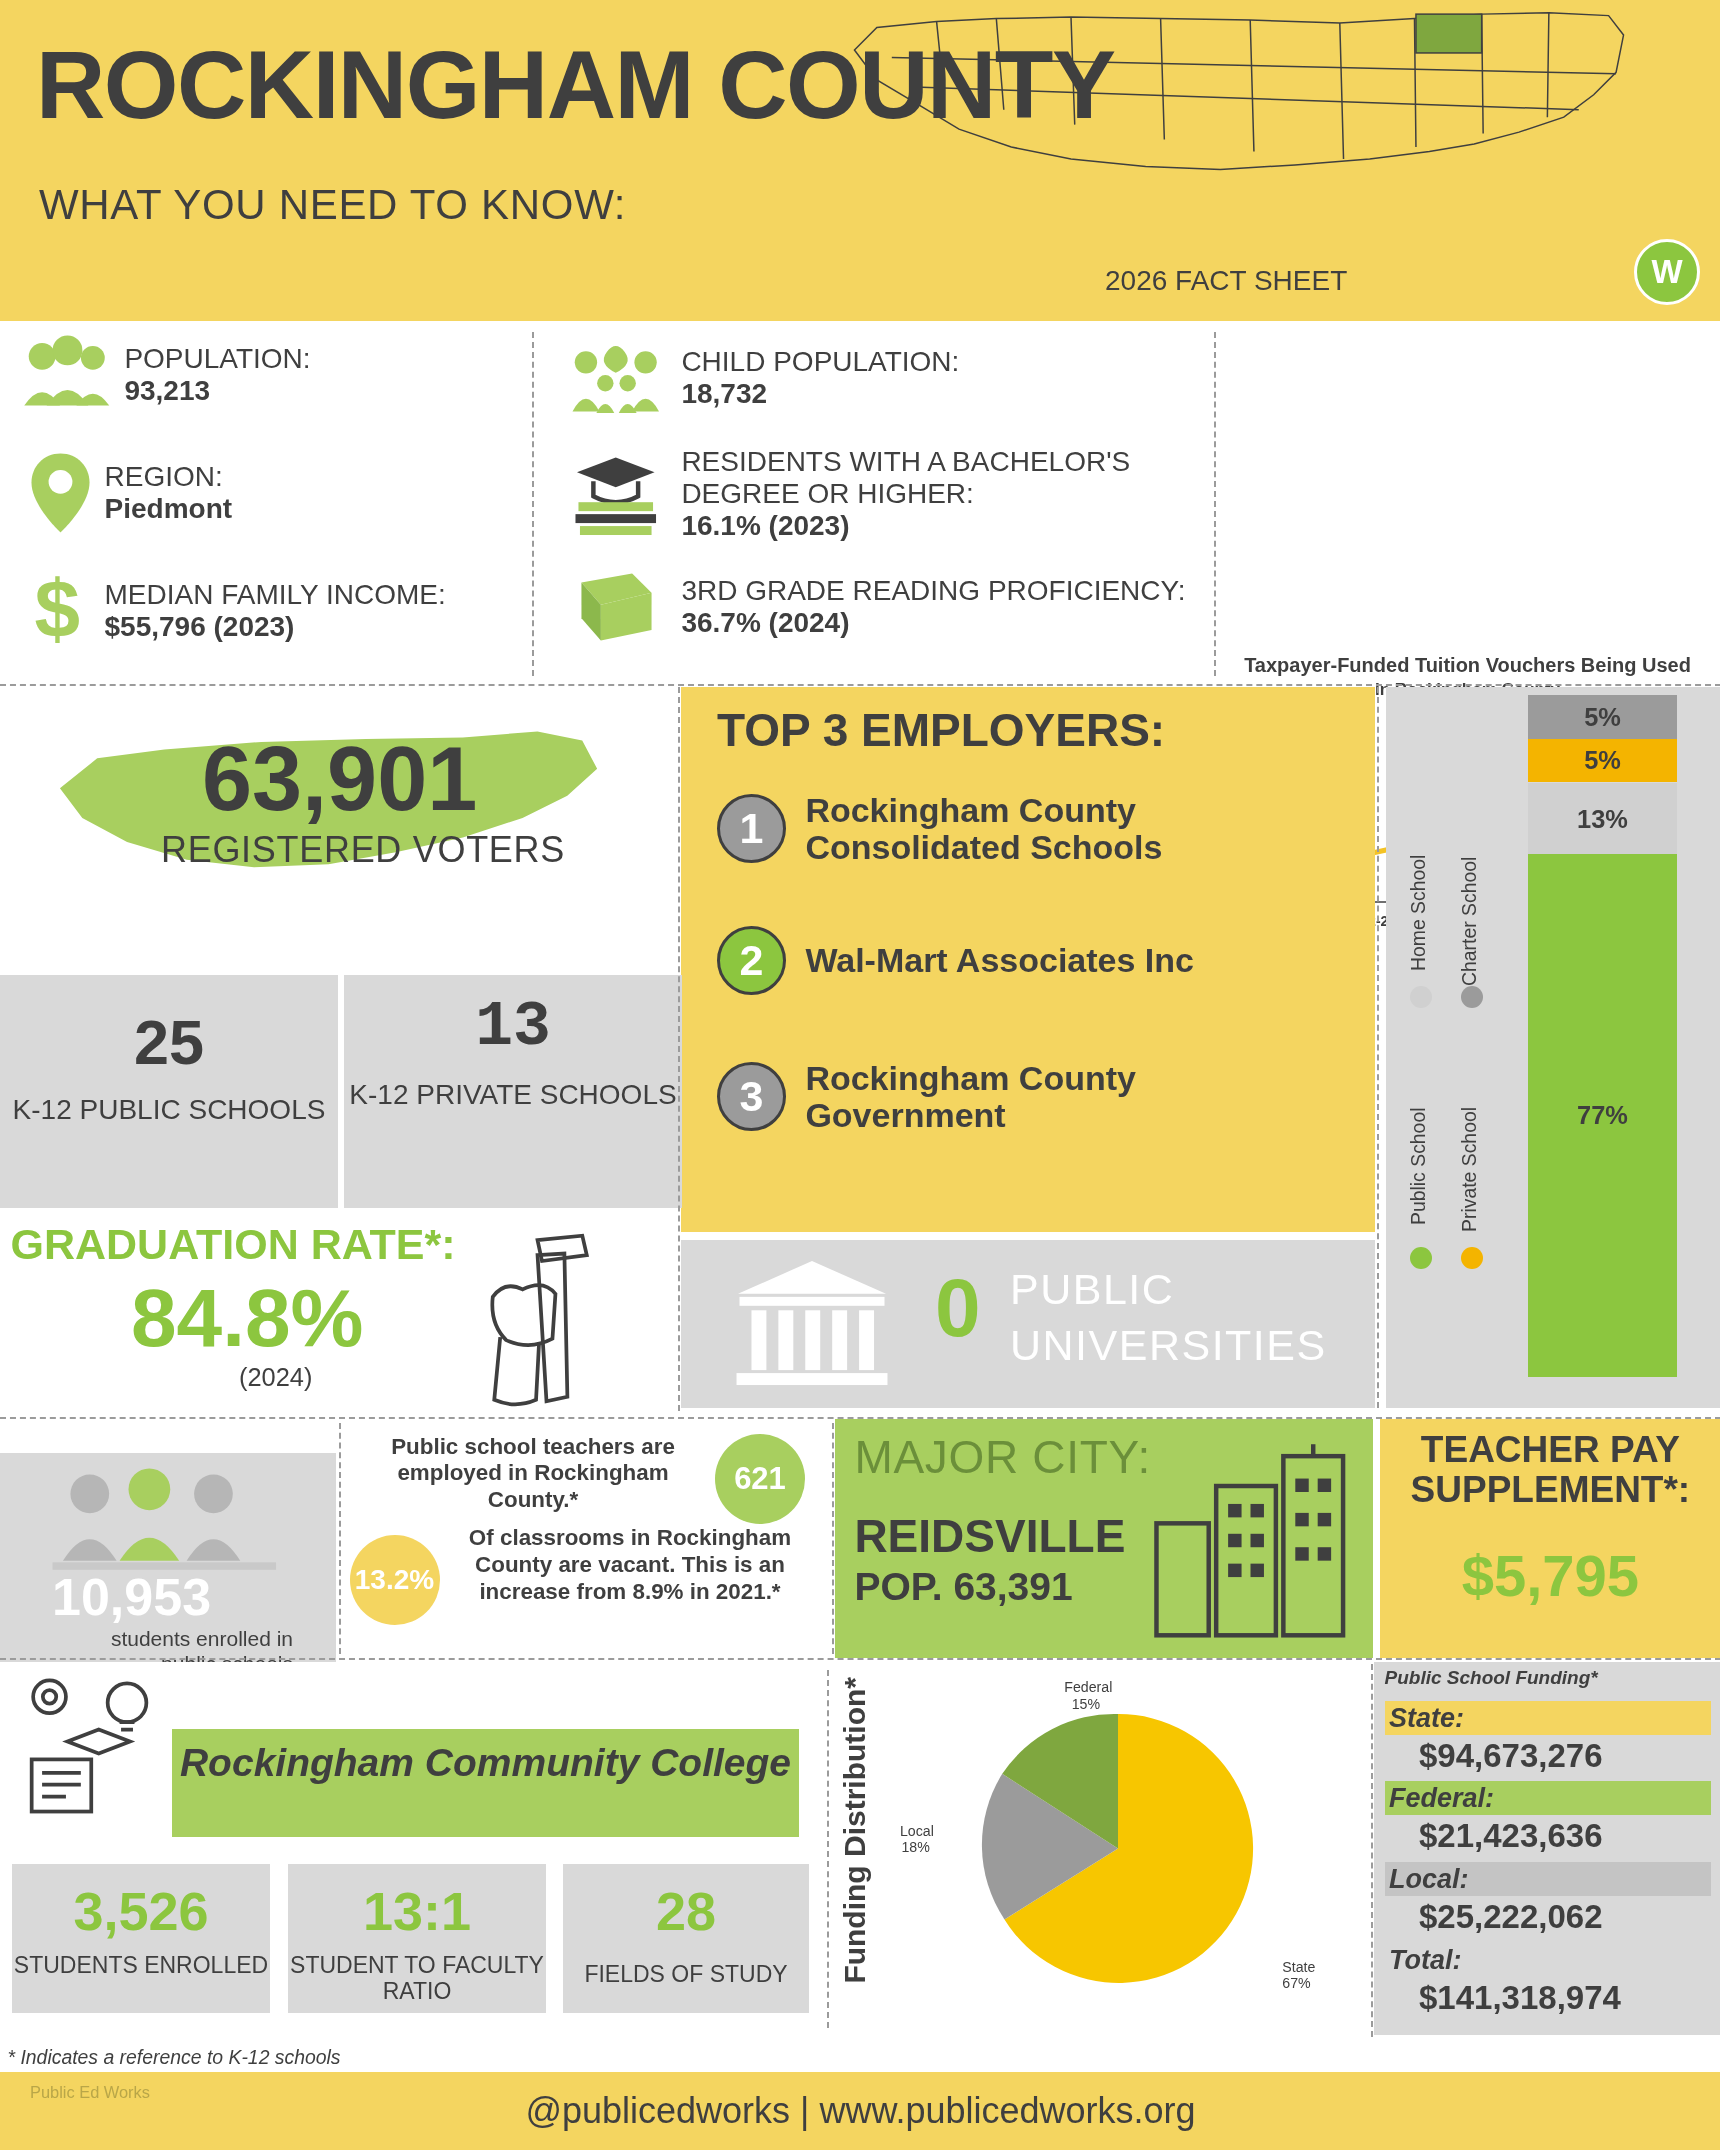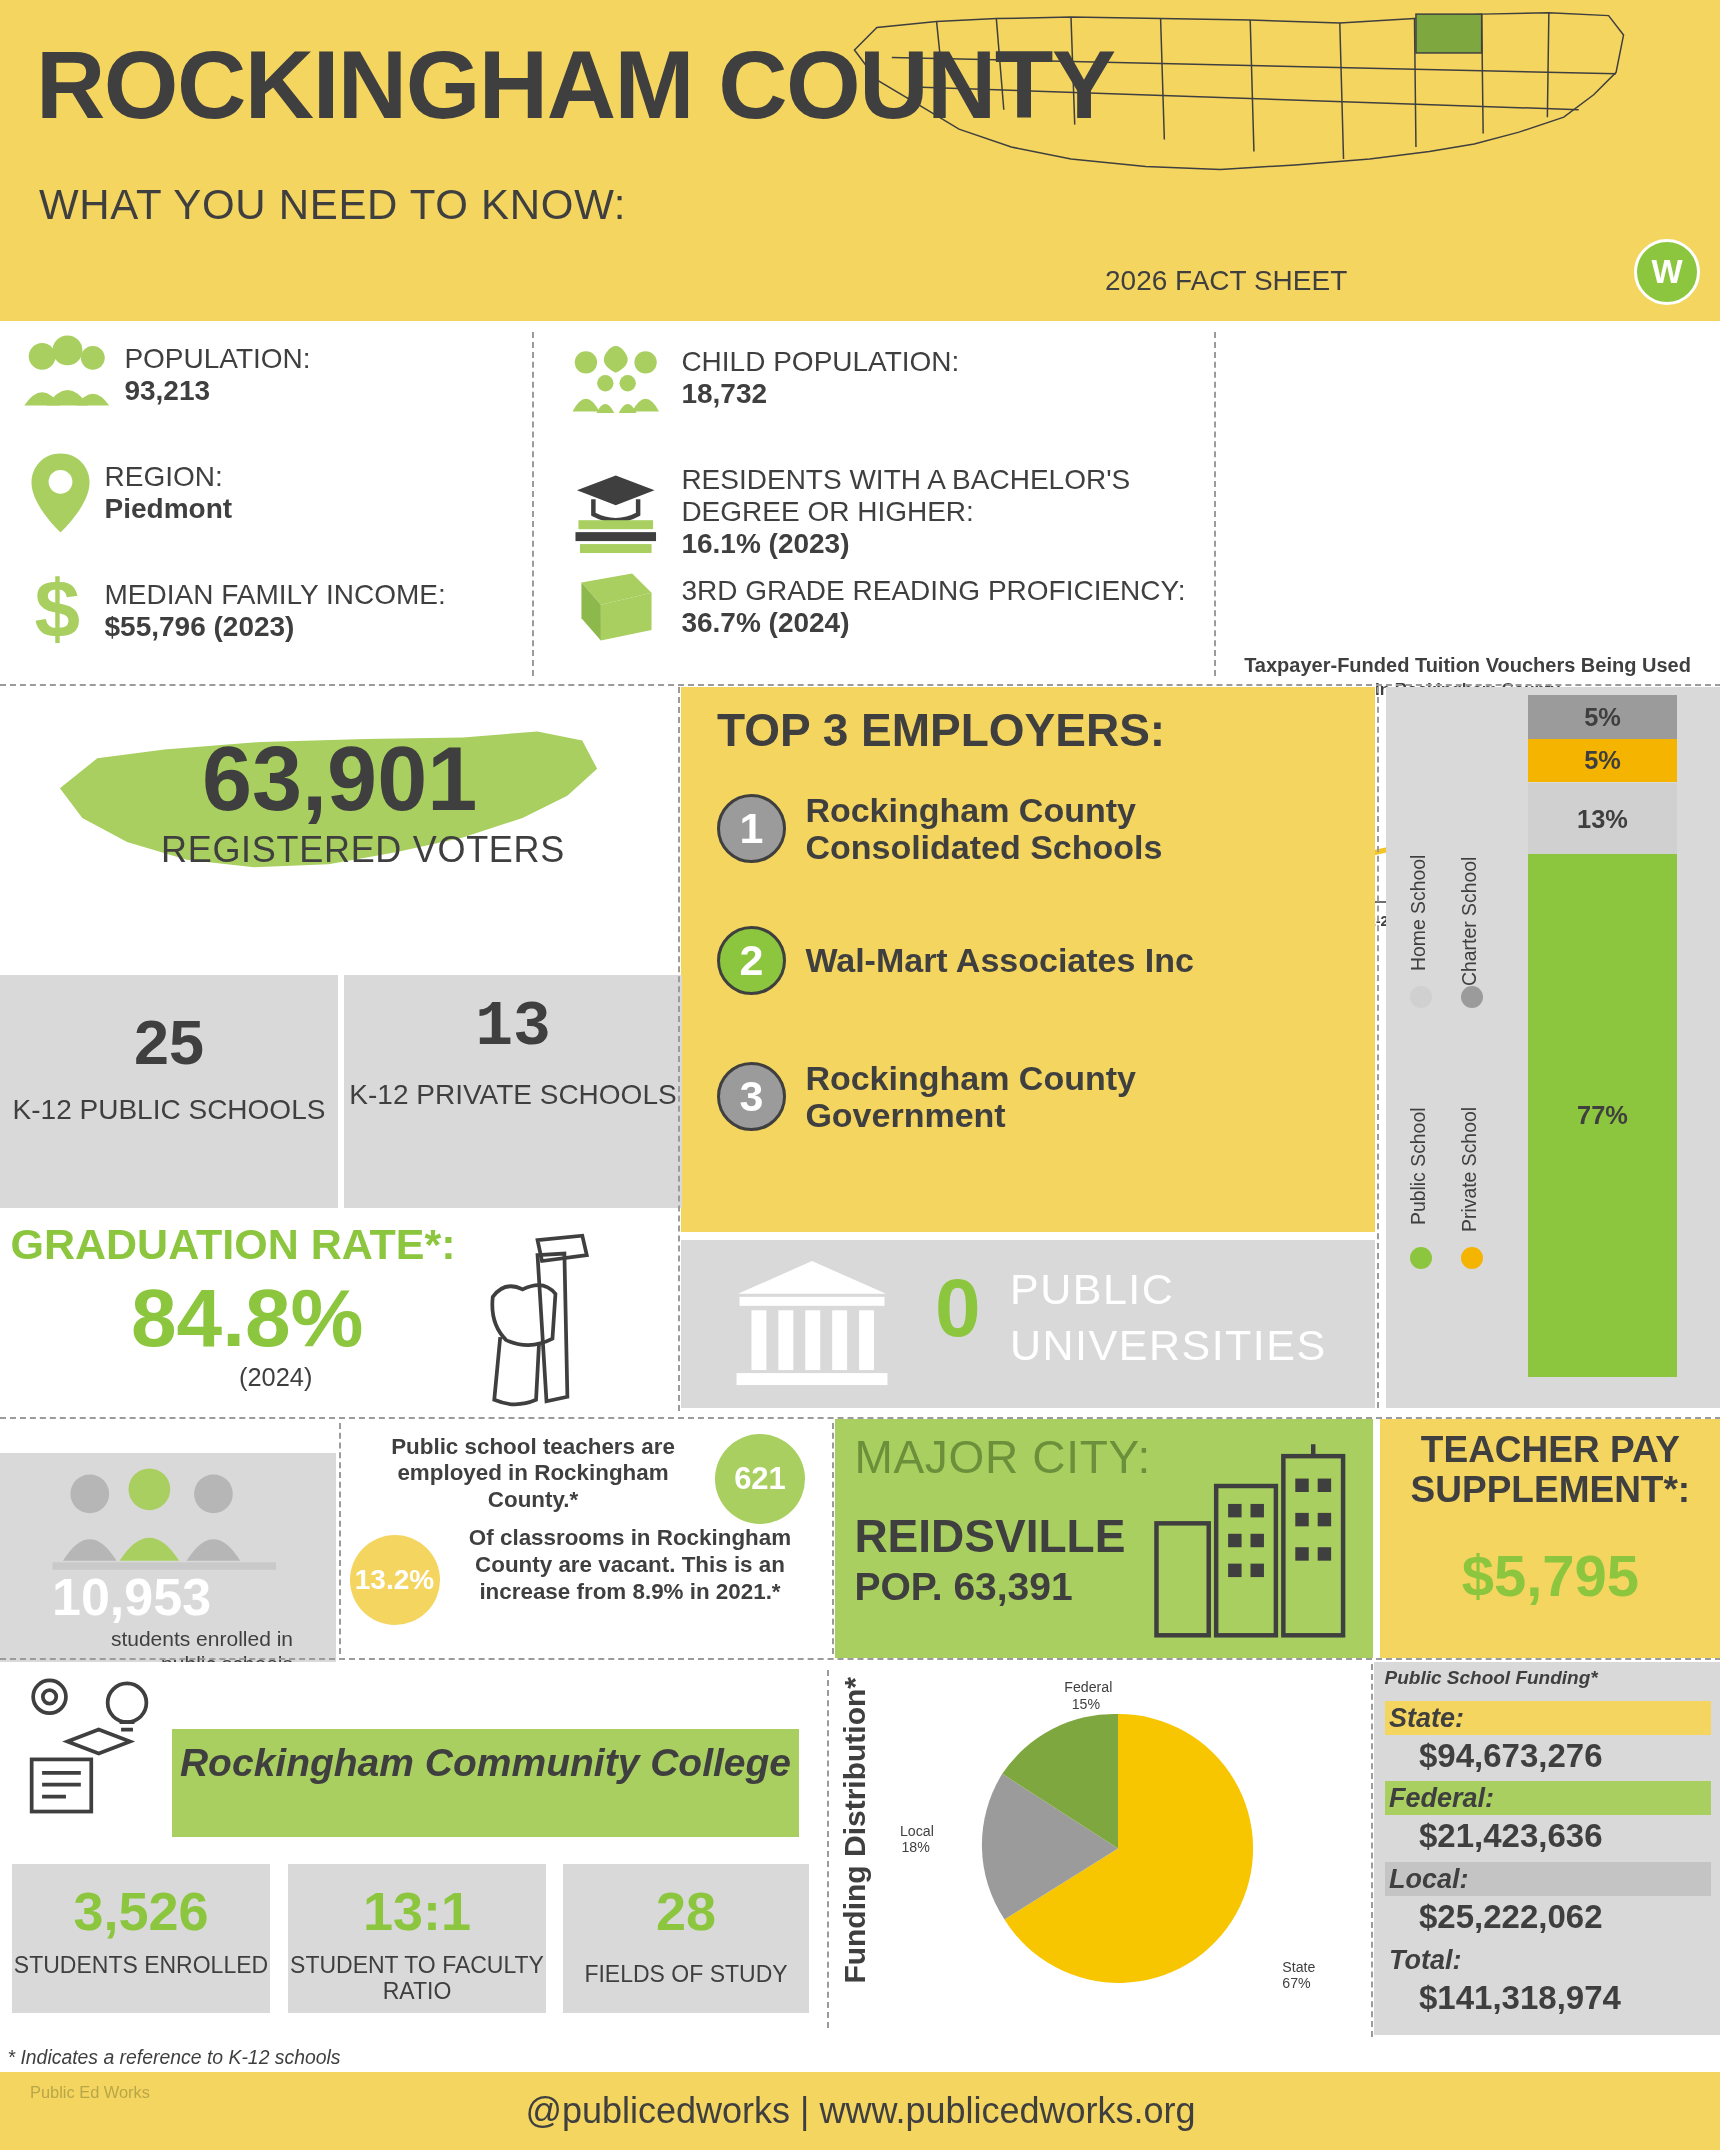--- a/index.html
+++ b/index.html
@@ -226,21 +226,21 @@
           <path d="M38 102 q12-24 24 0 z" fill="#a8cf5f"></path>
         <circle cx="80" cy="62" r="11" fill="#a8cf5f"></circle>
           <path d="M68 102 q12-24 24 0 z" fill="#a8cf5f"></path>
       </svg>
       <div style="margin-left:16.4px;">
         <div class="stat-label">CHILD POPULATION:</div>
         <div class="stat-val">18,732</div>
       </div>
     </div>
 
-    <div class="statrow" style="left:568px; top:143px;align-items:center;">
+    <div class="statrow" style="left:568px; top:125px;align-items:center;">
       <svg width="97" height="88" viewBox="0 0 130 118">
         <path d="M12 30 L64 10 L116 30 L64 50 Z" fill="#3f3f3f"></path>
         <path d="M34 42 L34 62 q30 16 60 0 L94 42" fill="none" stroke="#3f3f3f" stroke-width="6"></path>
         <rect x="14" y="70" width="100" height="12" fill="#a8cf5f"></rect>
         <rect x="10" y="86" width="108" height="12" fill="#3f3f3f"></rect>
         <rect x="16" y="102" width="96" height="12" fill="#a8cf5f"></rect>
       </svg>
       <div style="margin-left:16.4px; width:553px;">
         <div class="stat-label">RESIDENTS WITH A BACHELOR'S DEGREE OR HIGHER:</div>
         <div class="stat-val">16.1% (2023)</div>

